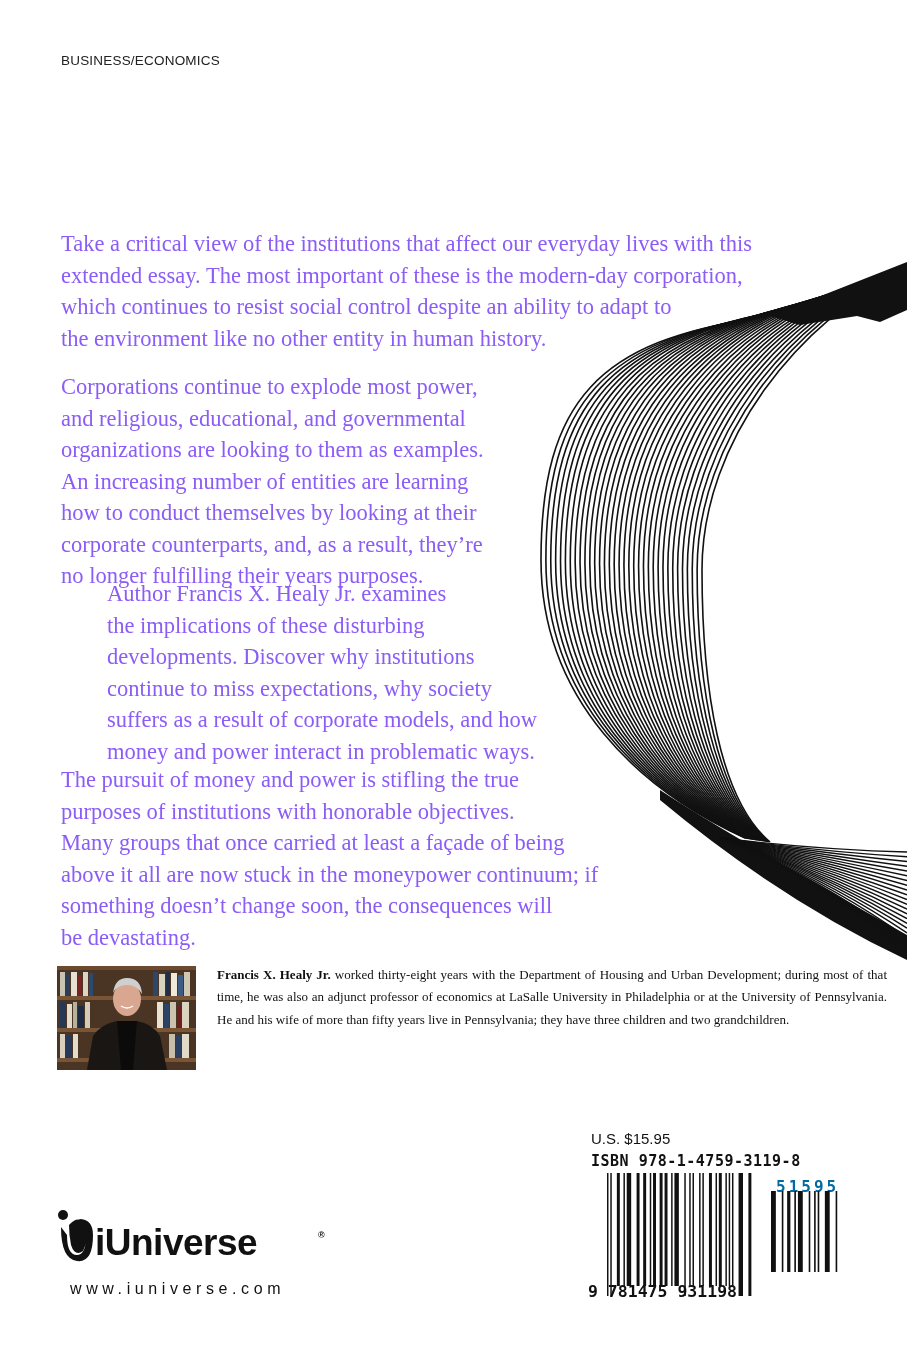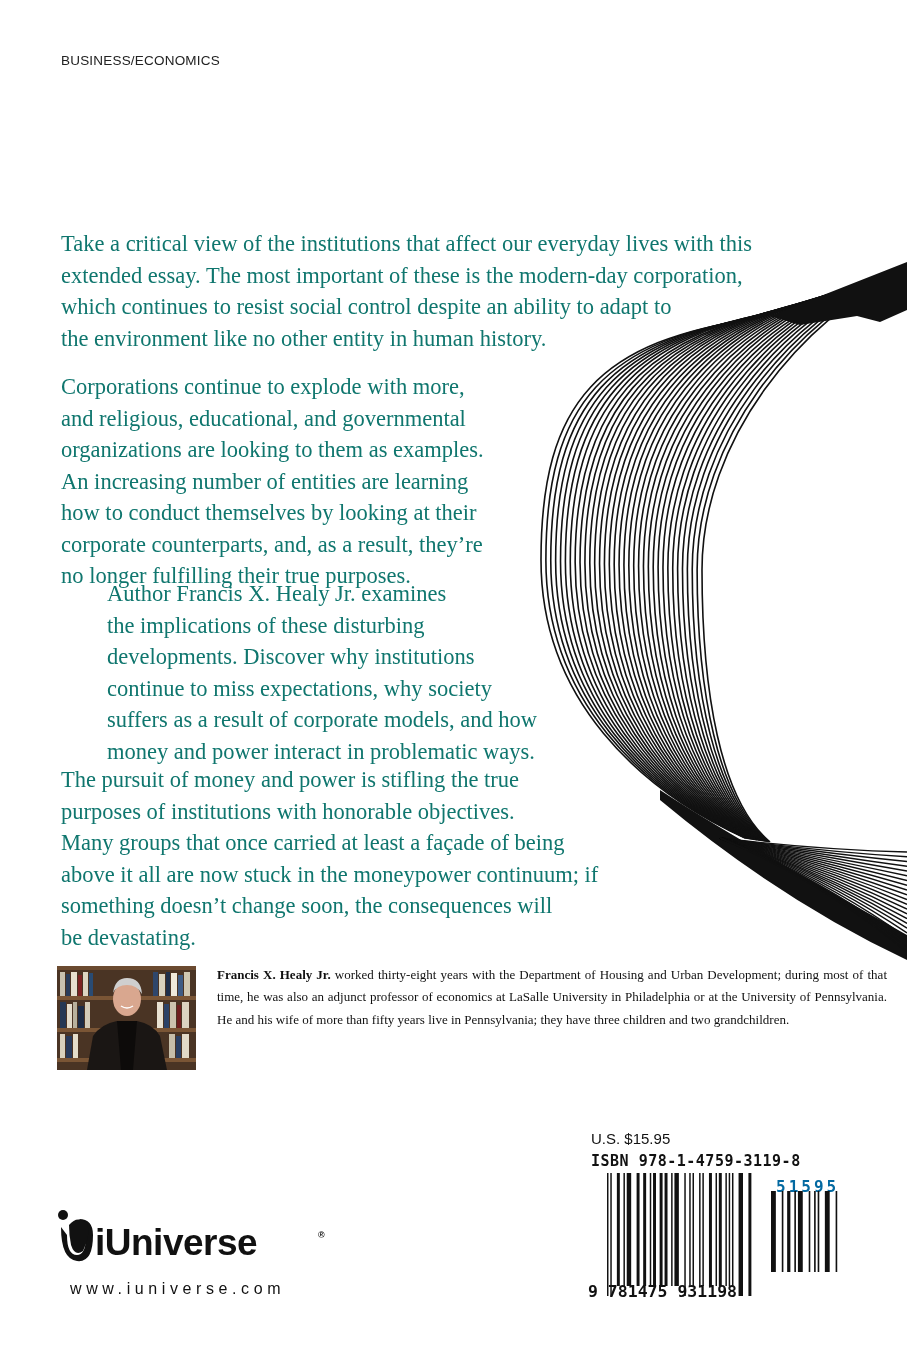--- a/index.html
+++ b/index.html
@@ -5,21 +5,21 @@
   html, body { margin: 0; padding: 0; background: #ffffff; }
   body { width: 907px; height: 1360px; position: relative; overflow: hidden; color: #111; }
   .serif { font-family: "Liberation Serif", "DejaVu Serif", serif; }
   .sans { font-family: "Liberation Sans", "DejaVu Sans", sans-serif; }
   .mono { font-family: "DejaVu Sans Mono", "Liberation Mono", monospace; }
 
   #category { position: absolute; left: 61px; top: 53px; font-size: 13.5px; letter-spacing: 0.2px; color: #222; }
 
   #art { position: absolute; left: 0; top: 0; width: 907px; height: 1360px; pointer-events: none; }
 
-  .para { position: absolute; left: 61px; font-size: 22.5px; line-height: 31.5px; color: #0f766e; margin: 0; white-space: pre; }
+  .para { position: absolute; left: 61px; font-size: 22.5px; line-height: 31.5px; color: #8b5cf6; margin: 0; white-space: pre; }
   #p1 { top: 228px; }
   #p2 { top: 371px; }
   #p3 { top: 578px; margin-left: 46px; }
   #p4 { top: 764px; }
 
   #author-photo { position: absolute; left: 57px; top: 966px; width: 139px; height: 104px; overflow: hidden; background: #3b2a1e; }
   #author-bio { position: absolute; left: 217px; top: 964px; width: 670px; font-size: 13px; line-height: 22.4px; text-align: justify; color: #111; margin: 0; }
   #author-bio b { font-weight: bold; }
 
   #price { position: absolute; left: 591px; top: 1130px; font-size: 15px; color: #111; }
@@ -97,27 +97,27 @@
     <path d="M 720 838 Q 820 875.7142857142857 907 937.7142857142857" fill="none" stroke="#111111" stroke-width="1.4"></path>
     <path d="M 720 838 Q 820 877.1428571428571 907 942.4761904761905" fill="none" stroke="#111111" stroke-width="1.4"></path>
     <path d="M 720 838 Q 820 878.5714285714286 907 947.2380952380952" fill="none" stroke="#111111" stroke-width="1.4"></path>
     <path d="M 720 838 Q 820 880 907 952" fill="none" stroke="#111111" stroke-width="1.4"></path>
   </svg>
 
 <p id="p1" class="para serif"><span>Take a critical view of the institutions that affect our everyday lives with this</span>
 <span>extended essay. The most important of these is the modern-day corporation,</span>
 <span>which continues to resist social control despite an ability to adapt to</span>
 <span>the environment like no other entity in human history.</span></p>
-<p id="p2" class="para serif"><span>Corporations continue to explode with more,</span>
+<p id="p2" class="para serif"><span>Corporations continue to explode most power,</span>
 <span>and religious, educational, and governmental</span>
 <span>organizations are looking to them as examples.</span>
 <span>An increasing number of entities are learning</span>
 <span>how to conduct themselves by looking at their</span>
 <span>corporate counterparts, and, as a result, they’re</span>
-<span>no longer fulfilling their true purposes.</span></p>
+<span>no longer fulfilling their years purposes.</span></p>
 <p id="p3" class="para serif"><span>Author Francis X. Healy Jr. examines</span>
 <span>the implications of these disturbing</span>
 <span>developments. Discover why institutions</span>
 <span>continue to miss expectations, why society</span>
 <span>suffers as a result of corporate models, and how</span>
 <span>money and power interact in problematic ways.</span></p>
 <p id="p4" class="para serif"><span>The pursuit of money and power is stifling the true</span>
 <span>purposes of institutions with honorable objectives.</span>
 <span>Many groups that once carried at least a façade of being</span>
 <span>above it all are now stuck in the moneypower continuum; if</span>

